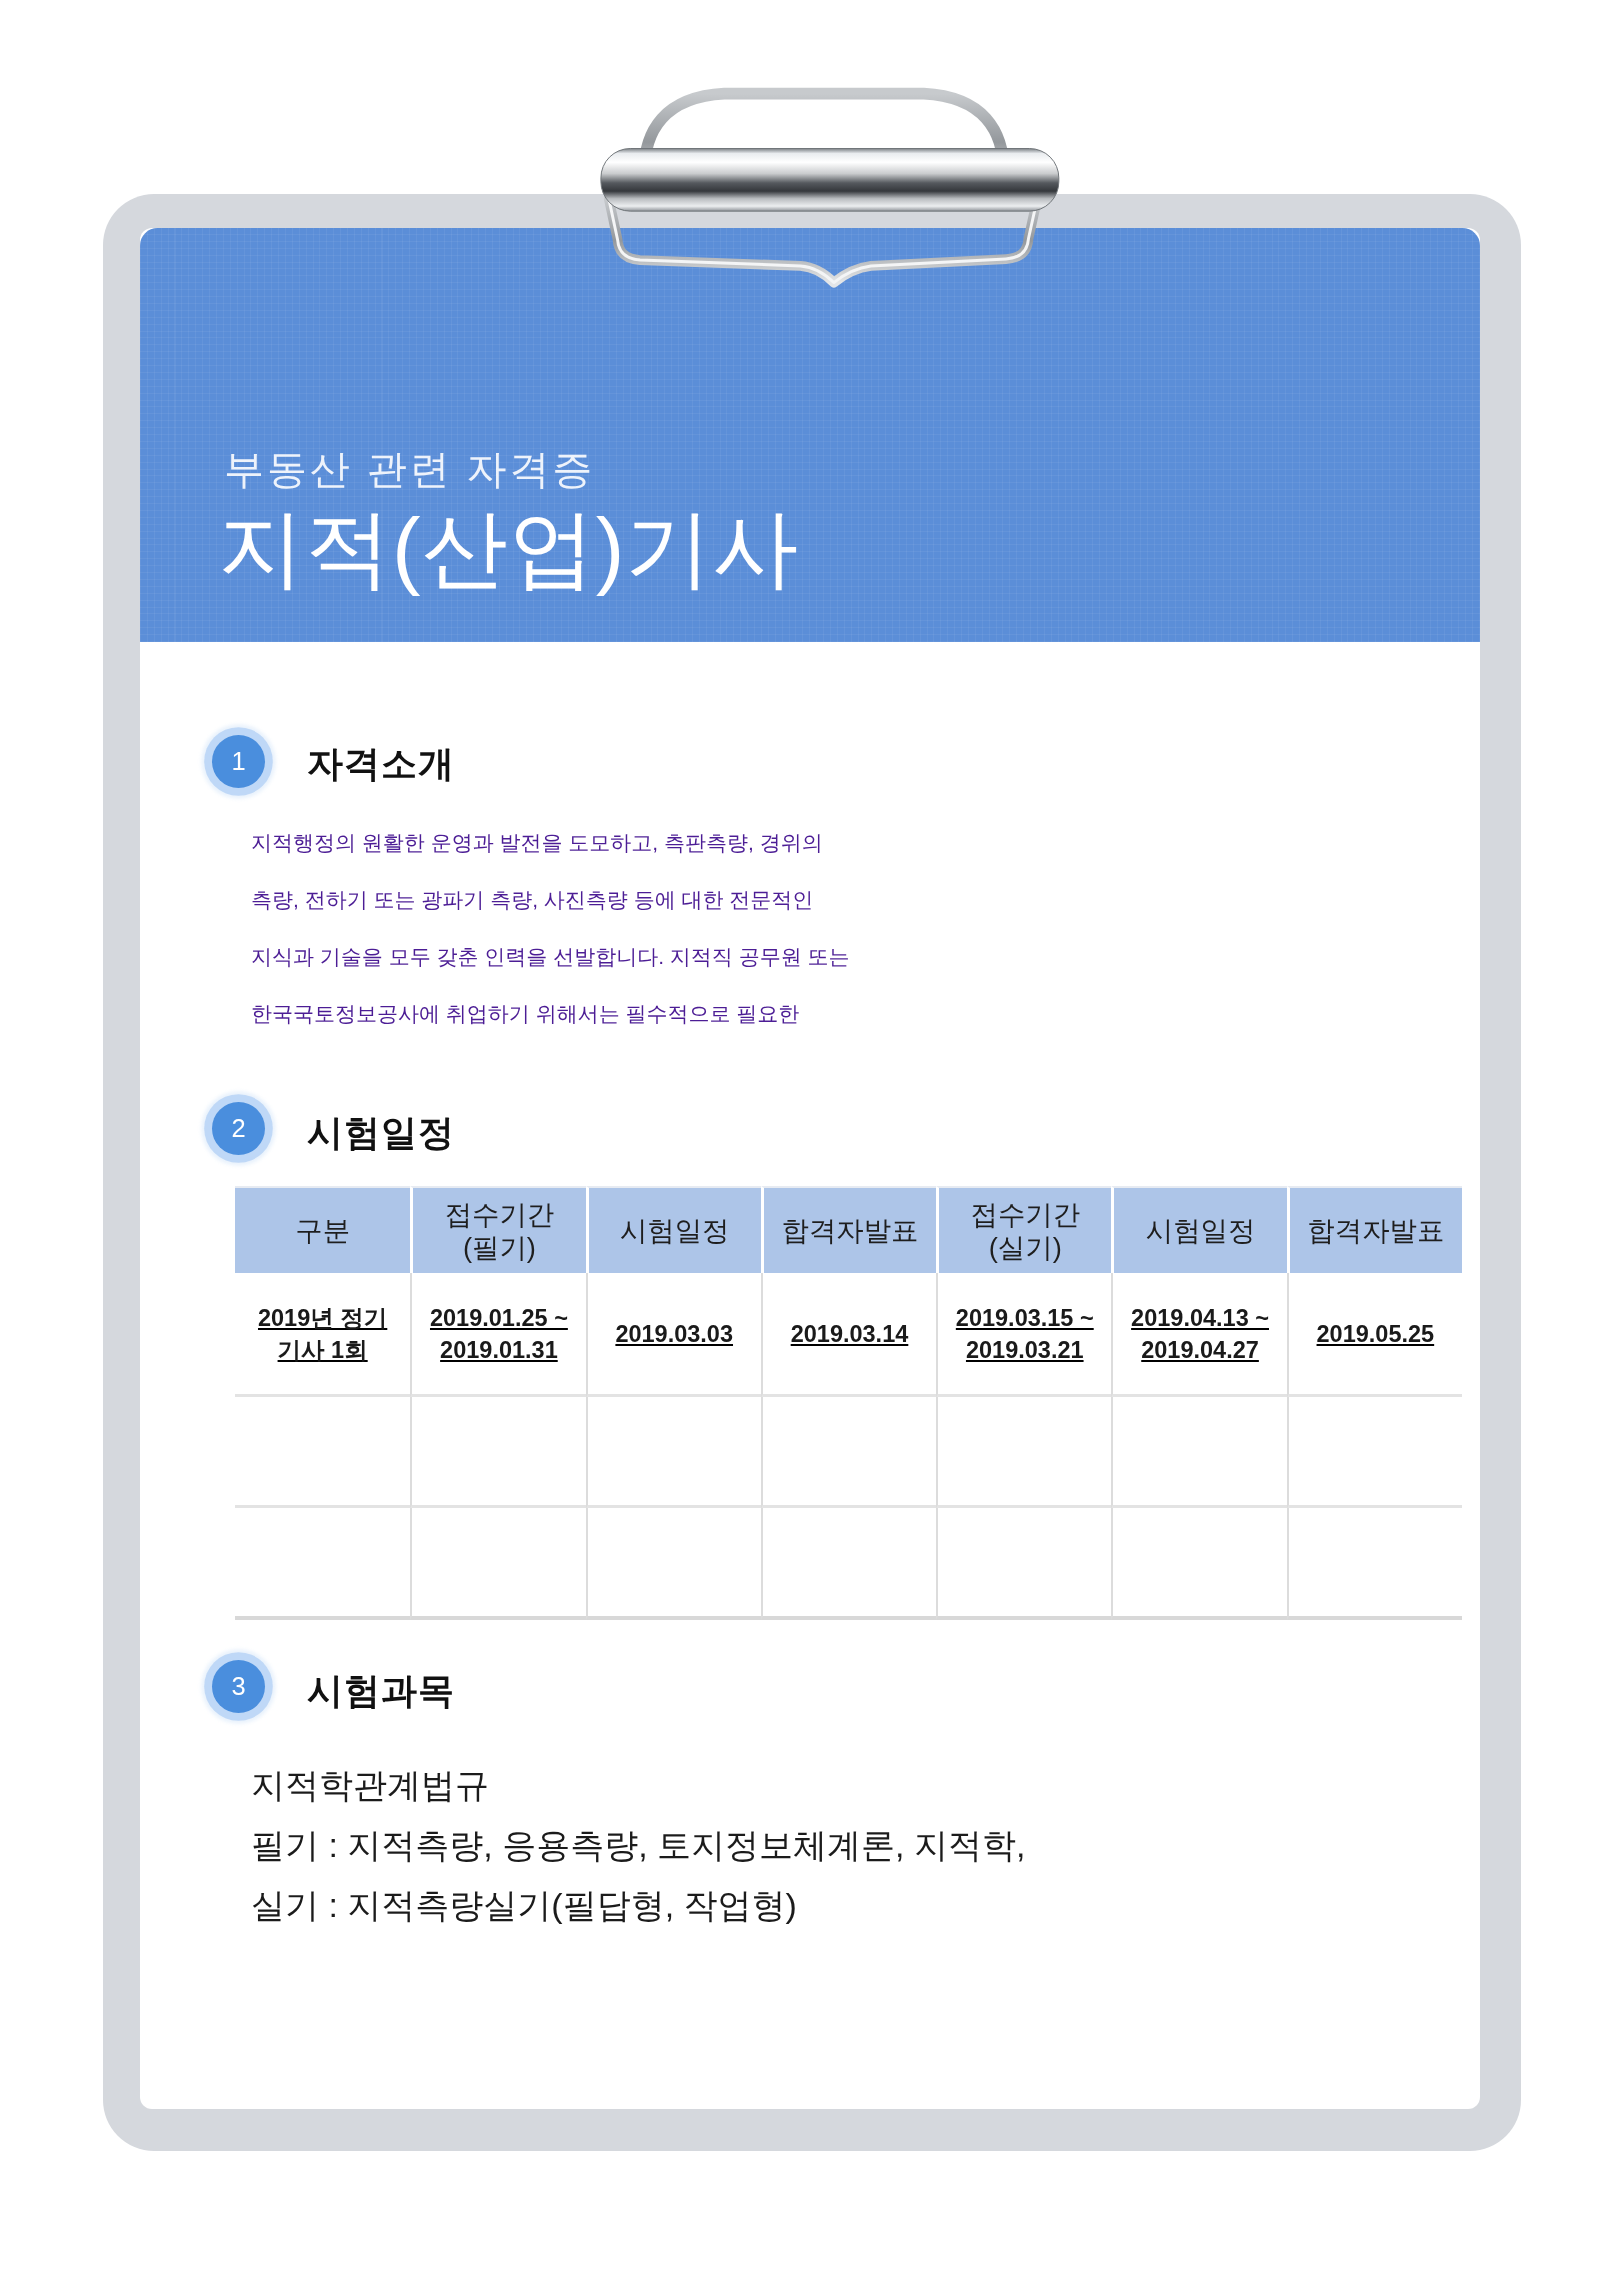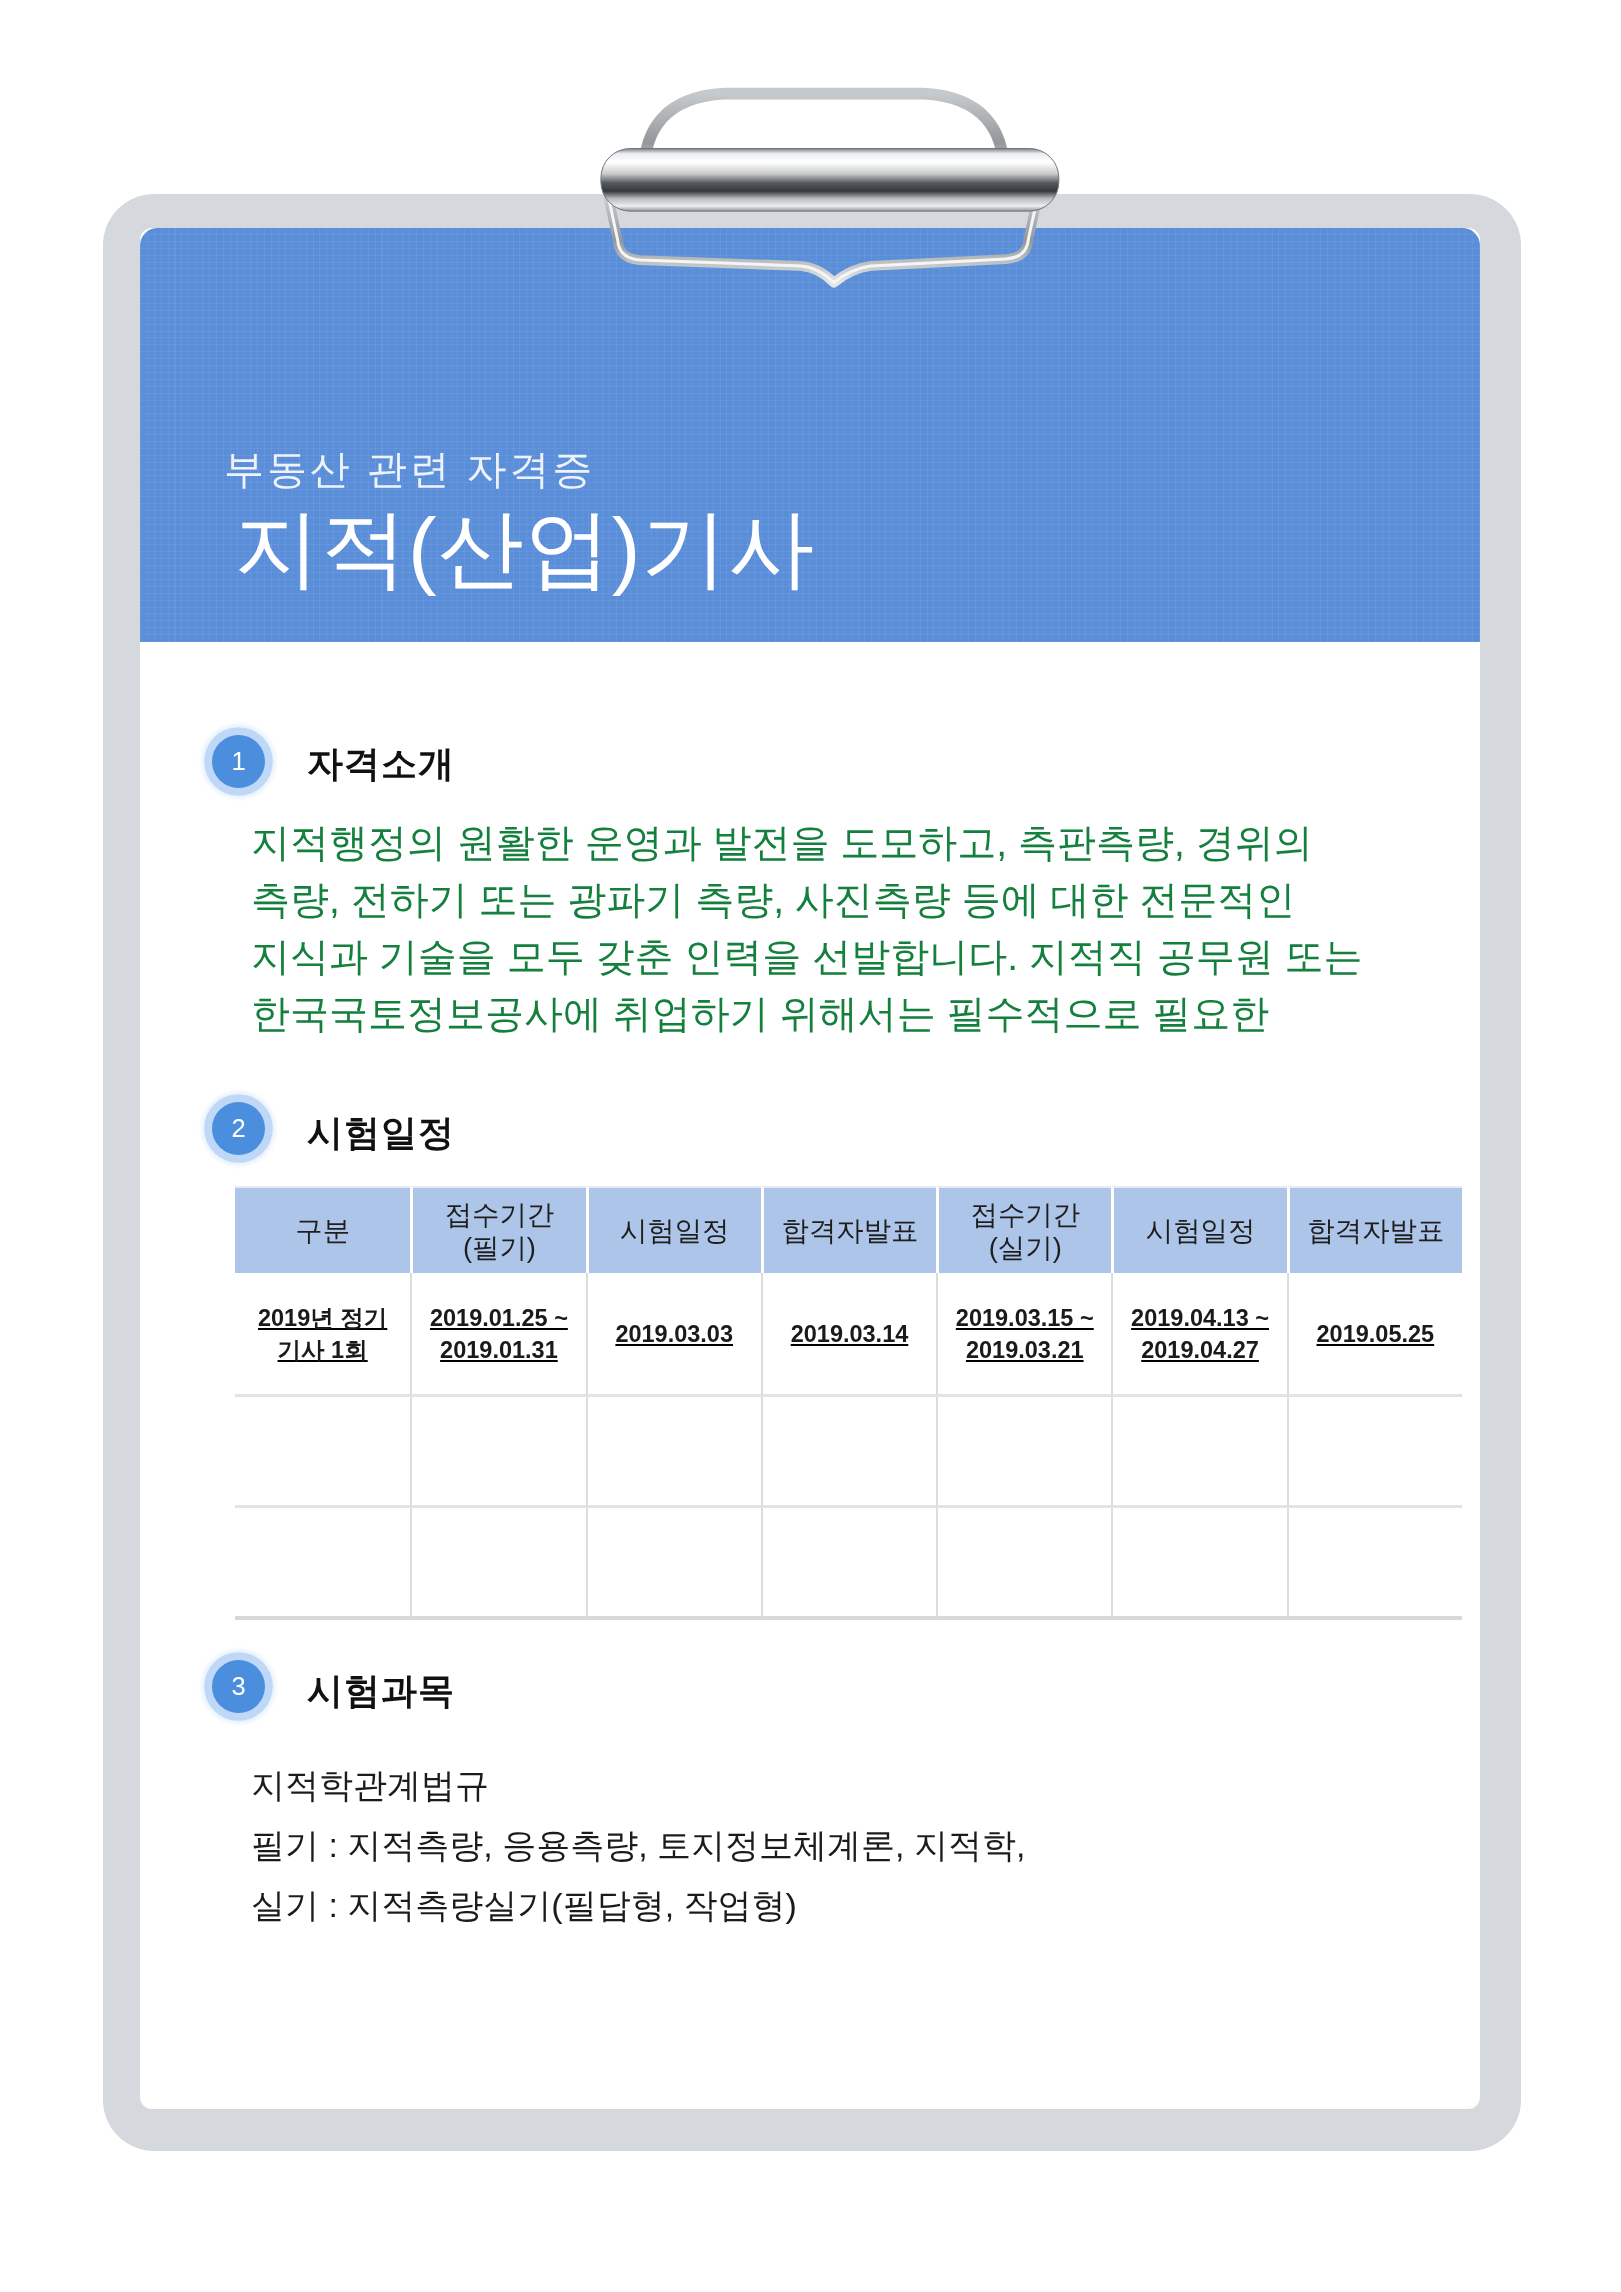--- a/index.html
+++ b/index.html
@@ -15,30 +15,30 @@
   
   .hero{position:absolute;left:0;top:0;width:100%;height:414px;
         background:
           repeating-linear-gradient(0deg, rgba(255,255,255,.055) 0 1px, rgba(0,0,0,0) 1px 6.9px),
           repeating-linear-gradient(90deg, rgba(255,255,255,.055) 0 1px, rgba(0,0,0,0) 1px 6.9px),
           #5b8ed8;
         border-radius:17.6px 17.6px 0 0;}
   .hero-subtitle{position:absolute;left:84px;top:214px;font-size:40px;letter-spacing:2.9px;
         color:#eef3fb;font-weight:400;}
   .hero-title{position:absolute;left:78px;top:263px;font-size:86px;letter-spacing:1px;
-        color:#ffffff;font-weight:400;margin-left:16px;}
+        color:#ffffff;font-weight:400;}
 
   
   .badge{position:absolute;width:53px;height:53px;border-radius:50%;
          background:#4a8edd;color:#ffffff;font-size:25.5px;
          display:flex;align-items:center;justify-content:center;
          box-shadow:0 0 0 7.8px rgba(157,195,242,.55), 0 0 3.9px 10.8px rgba(157,195,242,.22);}
   .section-heading{position:absolute;font-size:36px;color:#111111;font-weight:700;letter-spacing:1px;}
 
-  .para{position:absolute;left:111px;font-size:39px;color:#15803d;}
+  .para{position:absolute;left:111px;font-size:21px;color:#4c1d95;}
   .para .line{height:57px;line-height:57px;white-space:nowrap;}
 
   
   .sched{position:absolute;left:95px;top:958px;width:1227px;
          border-collapse:separate;border-spacing:0;table-layout:fixed;}
   .sched th{background:#adc5e8;height:83px;vertical-align:middle;text-align:center;
             font-size:27.4px;font-weight:400;color:#1e1e1e;white-space:pre-line;line-height:33px;
             border-top:2.9px solid #e7ebf2;}
   .sched th + th{border-left:3.9px solid #ffffff;}
   .sched td{vertical-align:middle;text-align:center;font-size:23.5px;font-weight:700;

